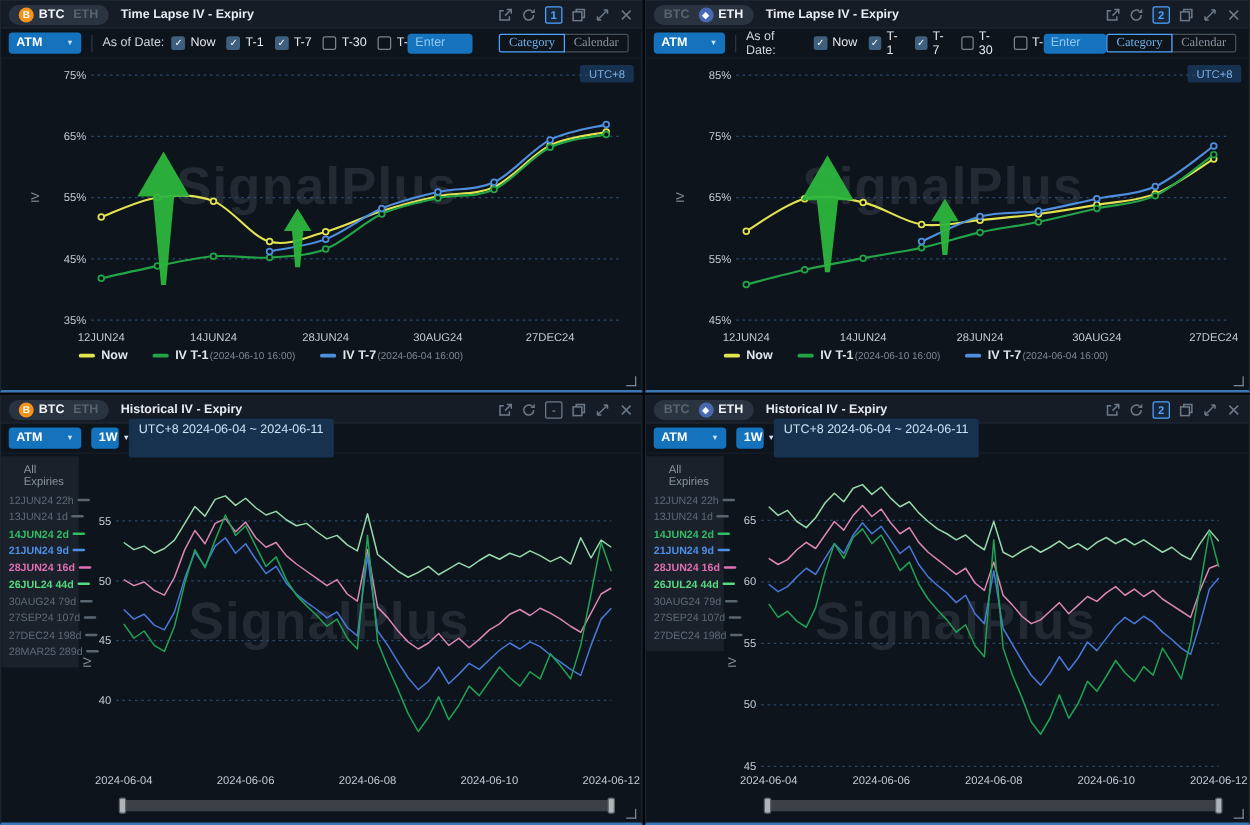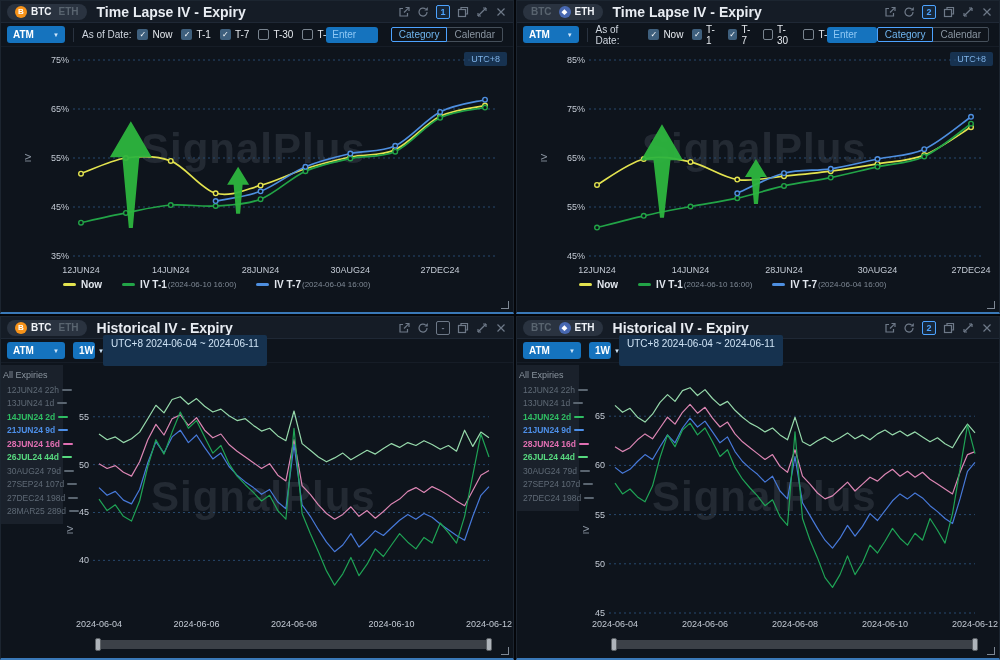--- a/index.html
+++ b/index.html
@@ -6,21 +6,21 @@
   #app{position:relative;width:1000px;height:660px;background:#04060a;overflow:hidden;}
   .panel{position:absolute;background:#0e141c;border:1px solid #1c2530;border-bottom:2px solid #3a79b8;box-sizing:border-box;}
   
   .phead{position:absolute;top:0;left:0;right:0;height:22px;background:#151c26;display:flex;align-items:center;padding:0 6px;box-sizing:border-box;border-bottom:1px solid #1f2835;}
   .coinpill{display:flex;align-items:center;gap:7px;background:#2a3340;border-radius:9px;height:16px;padding:0 8px;}
   .coin{display:flex;align-items:center;gap:4px;font-size:10px;font-weight:bold;color:#f0f3f7;}
   .coin.dim{color:#59646f;}
   .cicon{width:12px;height:12px;border-radius:50%;display:flex;align-items:center;justify-content:center;font-size:8px;color:#fff;font-weight:bold;}
   .cicon.btc{background:#f7931a;}
   .cicon.eth{background:#4868b1;font-size:7px;}
-  .ptitle{margin-left:10px;font-size:14px;font-weight:bold;color:#e8ecf2;}
+  .ptitle{margin-left:10px;font-size:10px;font-weight:bold;color:#e8ecf2;}
   .hicons{margin-left:auto;display:flex;align-items:center;gap:7px;}
   .hic{width:12px;height:12px;stroke:#6e7988;fill:none;stroke-width:1.2;}
   .hic .fillp{fill:#6e7988;stroke:none;}
   .winbox{width:12px;height:12px;border:1px solid #4da3ff;color:#4da3ff;background:rgba(40,120,200,.12);font-size:9px;line-height:12px;text-align:center;border-radius:2px;font-weight:bold;}
   .winbox.dim{border-color:#6e7988;color:#6e7988;background:transparent;}
   
   .ptoolbar{position:absolute;top:22px;left:0;right:0;height:24px;background:#0e141c;display:flex;align-items:center;padding:0 6px;box-sizing:border-box;border-bottom:1px solid #161d27;}
   .dd{display:flex;align-items:center;justify-content:space-between;background:#1573be;color:#fff;font-size:10px;font-weight:bold;border-radius:3px;height:17px;padding:0 6px;box-sizing:border-box;}
   .dd.atm{width:58px;}
   .dd.tf{width:22px;margin-left:8px;}
@@ -28,39 +28,39 @@
   .vsep{width:1px;height:14px;background:#2a3340;margin:0 8px;}
   .asof{font-size:10px;color:#cfd6df;margin-right:6px;}
   .checks{display:flex;align-items:center;}
   .cbw{display:flex;align-items:center;margin-right:9px;}
   .cb{width:11px;height:11px;border-radius:2px;background:#3e5f7d;color:#fff;font-size:8px;line-height:11px;text-align:center;}
   .cb:not(.on){background:transparent;border:1px solid #79848f;box-sizing:border-box;}
   .cbl{font-size:10px;color:#e6eaef;margin-left:4px;}
   .cbw:last-child{margin-right:0;}
   .enter{width:52px;height:16px;background:#1573be;border-radius:3px;color:#8fc8f5;font-size:10px;line-height:16px;padding-left:6px;box-sizing:border-box;}
   .spacer{flex:1;}
-  .viewgroup{display:flex;margin-right:4px;}
+  .viewgroup{display:flex;margin-right:4px;font-family:Liberation Serif, serif;}
   .vbtn{font-size:10px;padding:1px 7px;border:1px solid #454f5a;color:#8a95a1;background:#0f141b;}
   .vbtn.active{border-color:#4da3ff;color:#6fb5ef;z-index:1;}
   .vbtn:first-child{border-radius:2px 0 0 2px;}
   .vbtn:last-child{border-radius:0 2px 2px 0;margin-left:-1px;}
   .rangebadge{margin-left:8px;background:#16324f;color:#cfe3f5;font-size:10px;height:31px;line-height:17px;padding:0 8px;border-radius:2px;}
   
   .chartarea{position:absolute;top:46px;left:0;right:0;bottom:0;}
   .chartsvg{position:absolute;top:0;left:0;}
   .watermark{position:absolute;font-size:42px;font-weight:bold;color:rgba(160,170,185,0.15);letter-spacing:1px;pointer-events:none;white-space:nowrap;}
   .utcbadge{position:absolute;top:5px;right:6px;background:#173250;color:#7fb3e8;font-size:9px;padding:2px 7px;border-radius:2px;}
   .legend{position:absolute;left:62px;top:232px;display:flex;align-items:center;gap:20px;}
   .lgi{display:flex;align-items:center;}
   .lgd{width:13px;height:3px;border-radius:2px;margin-right:5px;}
   .lgl{font-size:10px;font-weight:bold;color:#e2e7ee;}
   .lgs{font-size:8px;color:#7e8894;margin-left:1px;}
   
   .exlist{position:absolute;left:0;top:2px;width:62px;background:#1a212b;padding:5px 0 6px 0;z-index:2;}
-  .exhead{font-size:9px;color:#8a949e;padding:0 2px;margin-bottom:3px;}
+  .exhead{font-size:9px;color:#8a949e;padding:0 18px;margin-bottom:3px;}
   .exrow{display:flex;align-items:center;justify-content:space-between;padding:0 6px;height:13.5px;}
   .exl{font-size:8.5px;color:#5f6a76;white-space:nowrap;}
   .exd{width:10px;height:2px;border-radius:1px;flex:none;margin-left:3px;}
   
   .hscroll{position:absolute;left:95px;right:22px;bottom:9px;height:9px;background:#3c4148;border-radius:5px;}
   .hhandle{position:absolute;top:-2px;width:6px;height:13px;background:#aeb4ba;border:1px solid #5c6166;border-radius:2px;box-sizing:border-box;}
   .hhandle.l{left:-1px;} .hhandle.r{right:-1px;}
   .rcorner{position:absolute;right:4px;bottom:3px;width:7px;height:7px;border-right:1px solid #7e8894;border-bottom:1px solid #7e8894;}
   svg text{font-family:"Liberation Sans",sans-serif;}
 </style>

